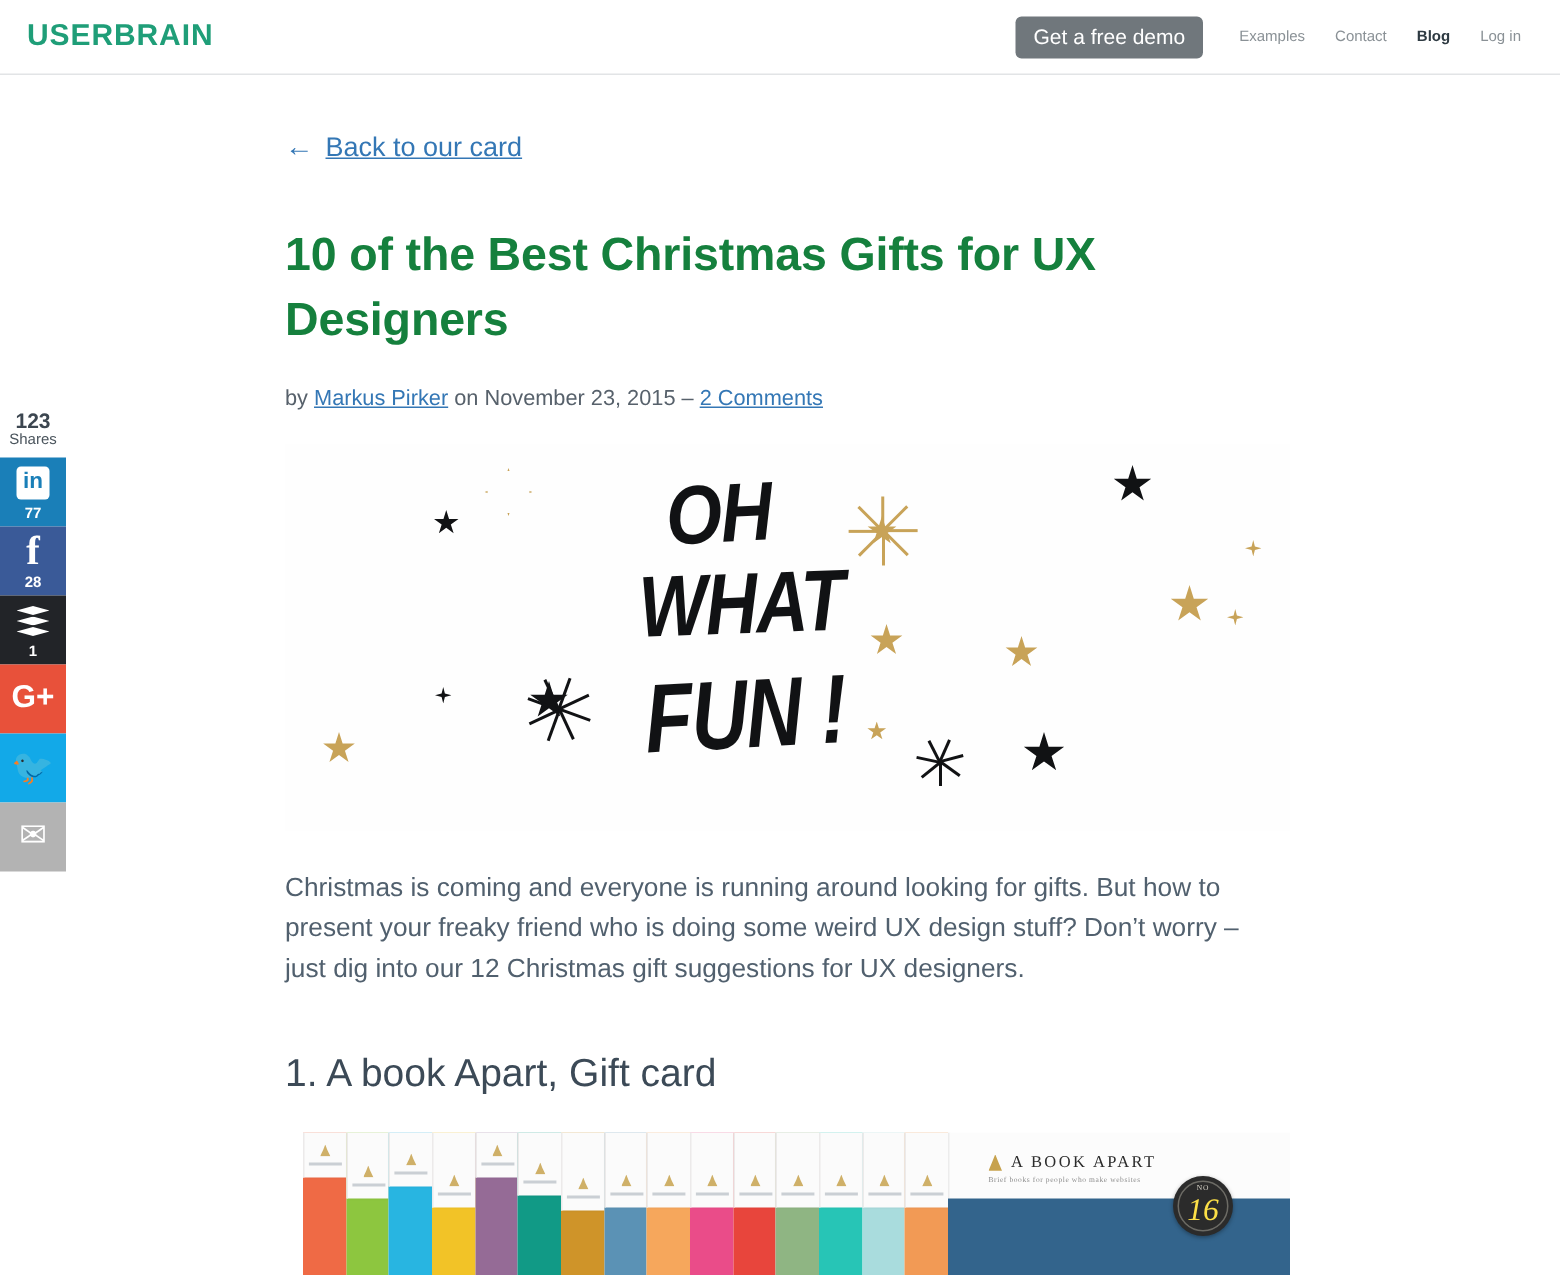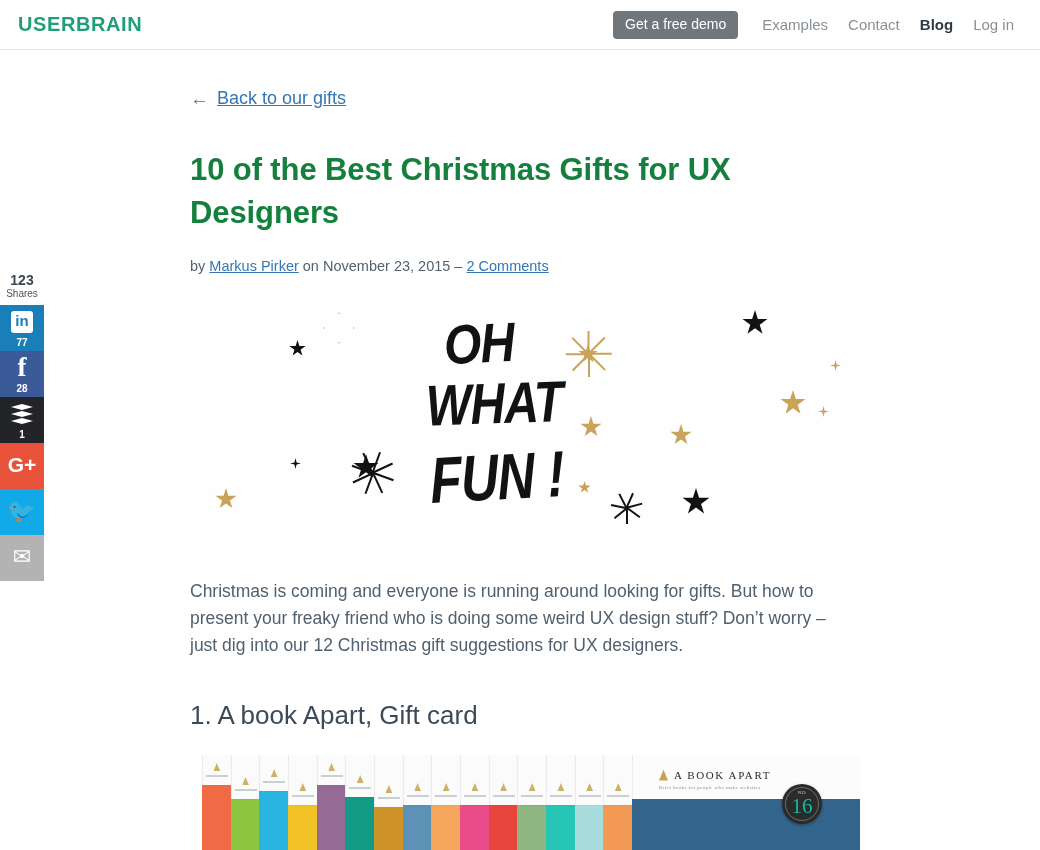--- a/index.html
+++ b/index.html
@@ -49,21 +49,21 @@
     padding: 6px 12px 7px 12px;
     border-radius: 4px;
     border: none;
     line-height: 1.1;
     cursor: pointer;
     margin-right: 14px;
     font-family: "Liberation Sans", sans-serif;
     white-space: nowrap;
   }
   .nav-link {
-    font-size: 15px;
+    font-size: 10px;
     color: #8a9196;
     text-decoration: none;
     padding: 0 10px;
     white-space: nowrap;
     line-height: 32px;
   }
   .nav-link.active { color: #2e3a42; font-weight: bold; }
 
   
   .social-bar {
@@ -348,23 +348,24 @@
     text-align: center;
     font-size: 5px;
     color: #d6d2c6;
     letter-spacing: .6px;
     font-family: "Liberation Serif", serif;
   }
   .badge16 .nn {
     position: absolute; left: 0; right: 0; top: 10px;
     text-align: center;
     font-size: 21px;
-    color: #14b8a6;
+    color: #fde047;
     font-family: "Liberation Serif", serif;
     line-height: 24px;
+    font-style: italic;
   }
   .badge16 .ring {
     position: absolute; inset: 3px;
     border: 1px solid rgba(230,225,210,.35);
     border-radius: 50%;
   }
 </style>
 </head>
 <body>
 
@@ -416,21 +417,21 @@
 
     <a class="social-btn sb-email">
       <span class="em">✉</span>
     </a>
   </div>
 
   <div class="content">
 
     <div class="back-link-row">
       <span class="back-arrow">←</span>
-      <a class="back-link">Back to our gifts</a>
+      <a class="back-link">Back to our card</a>
     </div>
 
     <h1 class="post-title">10 of the Best Christmas Gifts for UX Designers</h1>
 
     <div class="byline">
       <span>by </span><a>Markus Pirker</a><span> on </span><span>November 23, 2015</span><span> – </span><a>2 Comments</a>
     </div>
 
     <div class="hero">
       <div class="hero-inner">

